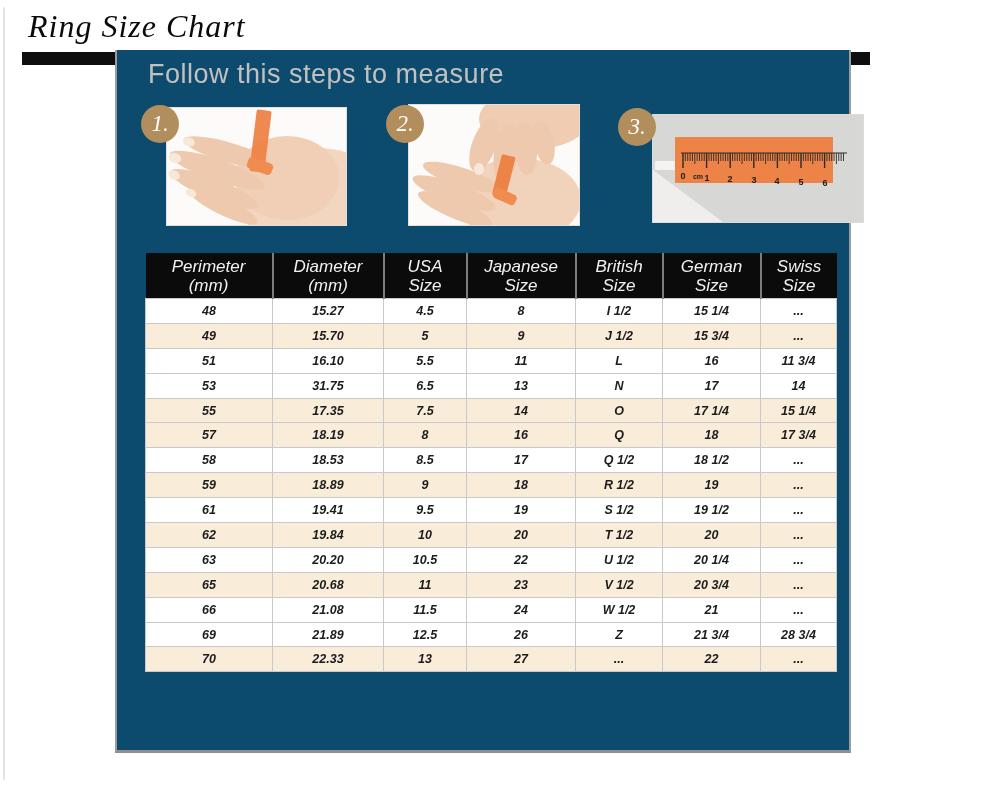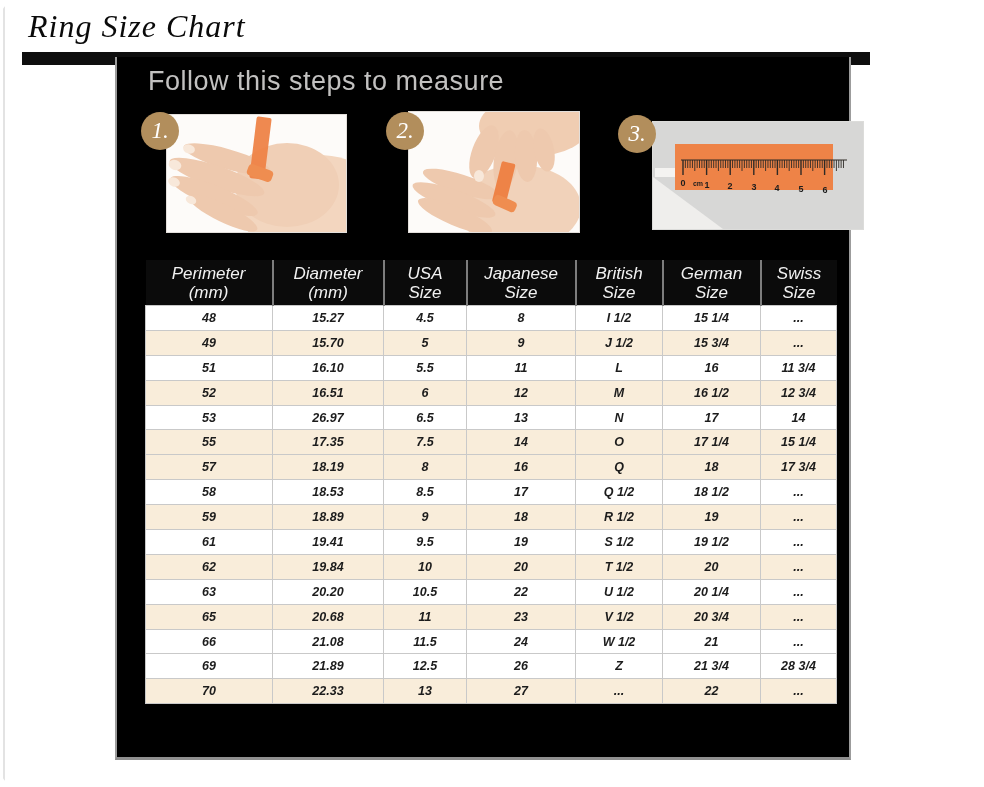--- a/index.html
+++ b/index.html
@@ -2,22 +2,22 @@
 <html><head>
 <meta charset="utf-8">
 <style>
   html,body{margin:0;padding:0;background:#fff;}
   .page{position:relative;width:984px;height:787px;background:#ffffff;overflow:hidden;
         font-family:"Liberation Sans",sans-serif;border-radius:19px;}
   .edge-line{position:absolute;left:3px;top:0;width:2px;height:100%;background:#e3e3e3;}
   .title{position:absolute;left:28px;top:8px;margin:0;font-family:"Liberation Serif",serif;
          font-style:italic;font-weight:500;font-size:32px;color:#0a0a0a;letter-spacing:1px;}
   .title-bar{position:absolute;left:22px;top:52px;width:848px;height:13px;background:#0e0e0e;}
-  .panel{position:absolute;left:115px;top:57px;width:736px;height:703px;box-sizing:border-box;
-         background:#000000;border-left:2px solid #9c9c9c;border-right:2px solid #9c9c9c;
+  .panel{position:absolute;left:115px;top:50px;width:736px;height:703px;box-sizing:border-box;
+         background:#0c4a6e;border-left:2px solid #9c9c9c;border-right:2px solid #9c9c9c;
          border-bottom:3px solid #8f8f8f;}
   .steps-heading{position:absolute;left:31px;top:9px;font-size:27px;color:#c2c1c0;
                  letter-spacing:.5px;font-weight:400;}
   .photo{position:absolute;margin:0;border:1px solid #e3dfdb;background:#fdfbf9;line-height:0;}
   .photo svg{display:block;}
   .photo--1{left:49px;top:57px;}
   .photo--2{left:291px;top:54px;}
   .photo--3{left:535px;top:64px;border-color:#dcdcda;}
   .badge{position:absolute;width:38px;height:38px;border-radius:50%;background:#b28e5c;
          color:#fff;font-family:"Liberation Serif",serif;font-style:italic;font-size:23px;
@@ -243,32 +243,23 @@
           </tr>
           <tr>
             <td>51</td>
             <td>16.10</td>
             <td>5.5</td>
             <td>11</td>
             <td>L</td>
             <td>16</td>
             <td>11 3/4</td>
           </tr>
-          <tr class="alt">
-            <td>52</td>
-            <td>16.51</td>
-            <td>6</td>
-            <td>12</td>
-            <td>M</td>
-            <td>16 1/2</td>
-            <td>12 3/4</td>
-          </tr>
           <tr>
             <td>53</td>
-            <td>26.97</td>
+            <td>31.75</td>
             <td>6.5</td>
             <td>13</td>
             <td>N</td>
             <td>17</td>
             <td>14</td>
           </tr>
           <tr class="alt">
             <td>55</td>
             <td>17.35</td>
             <td>7.5</td>

